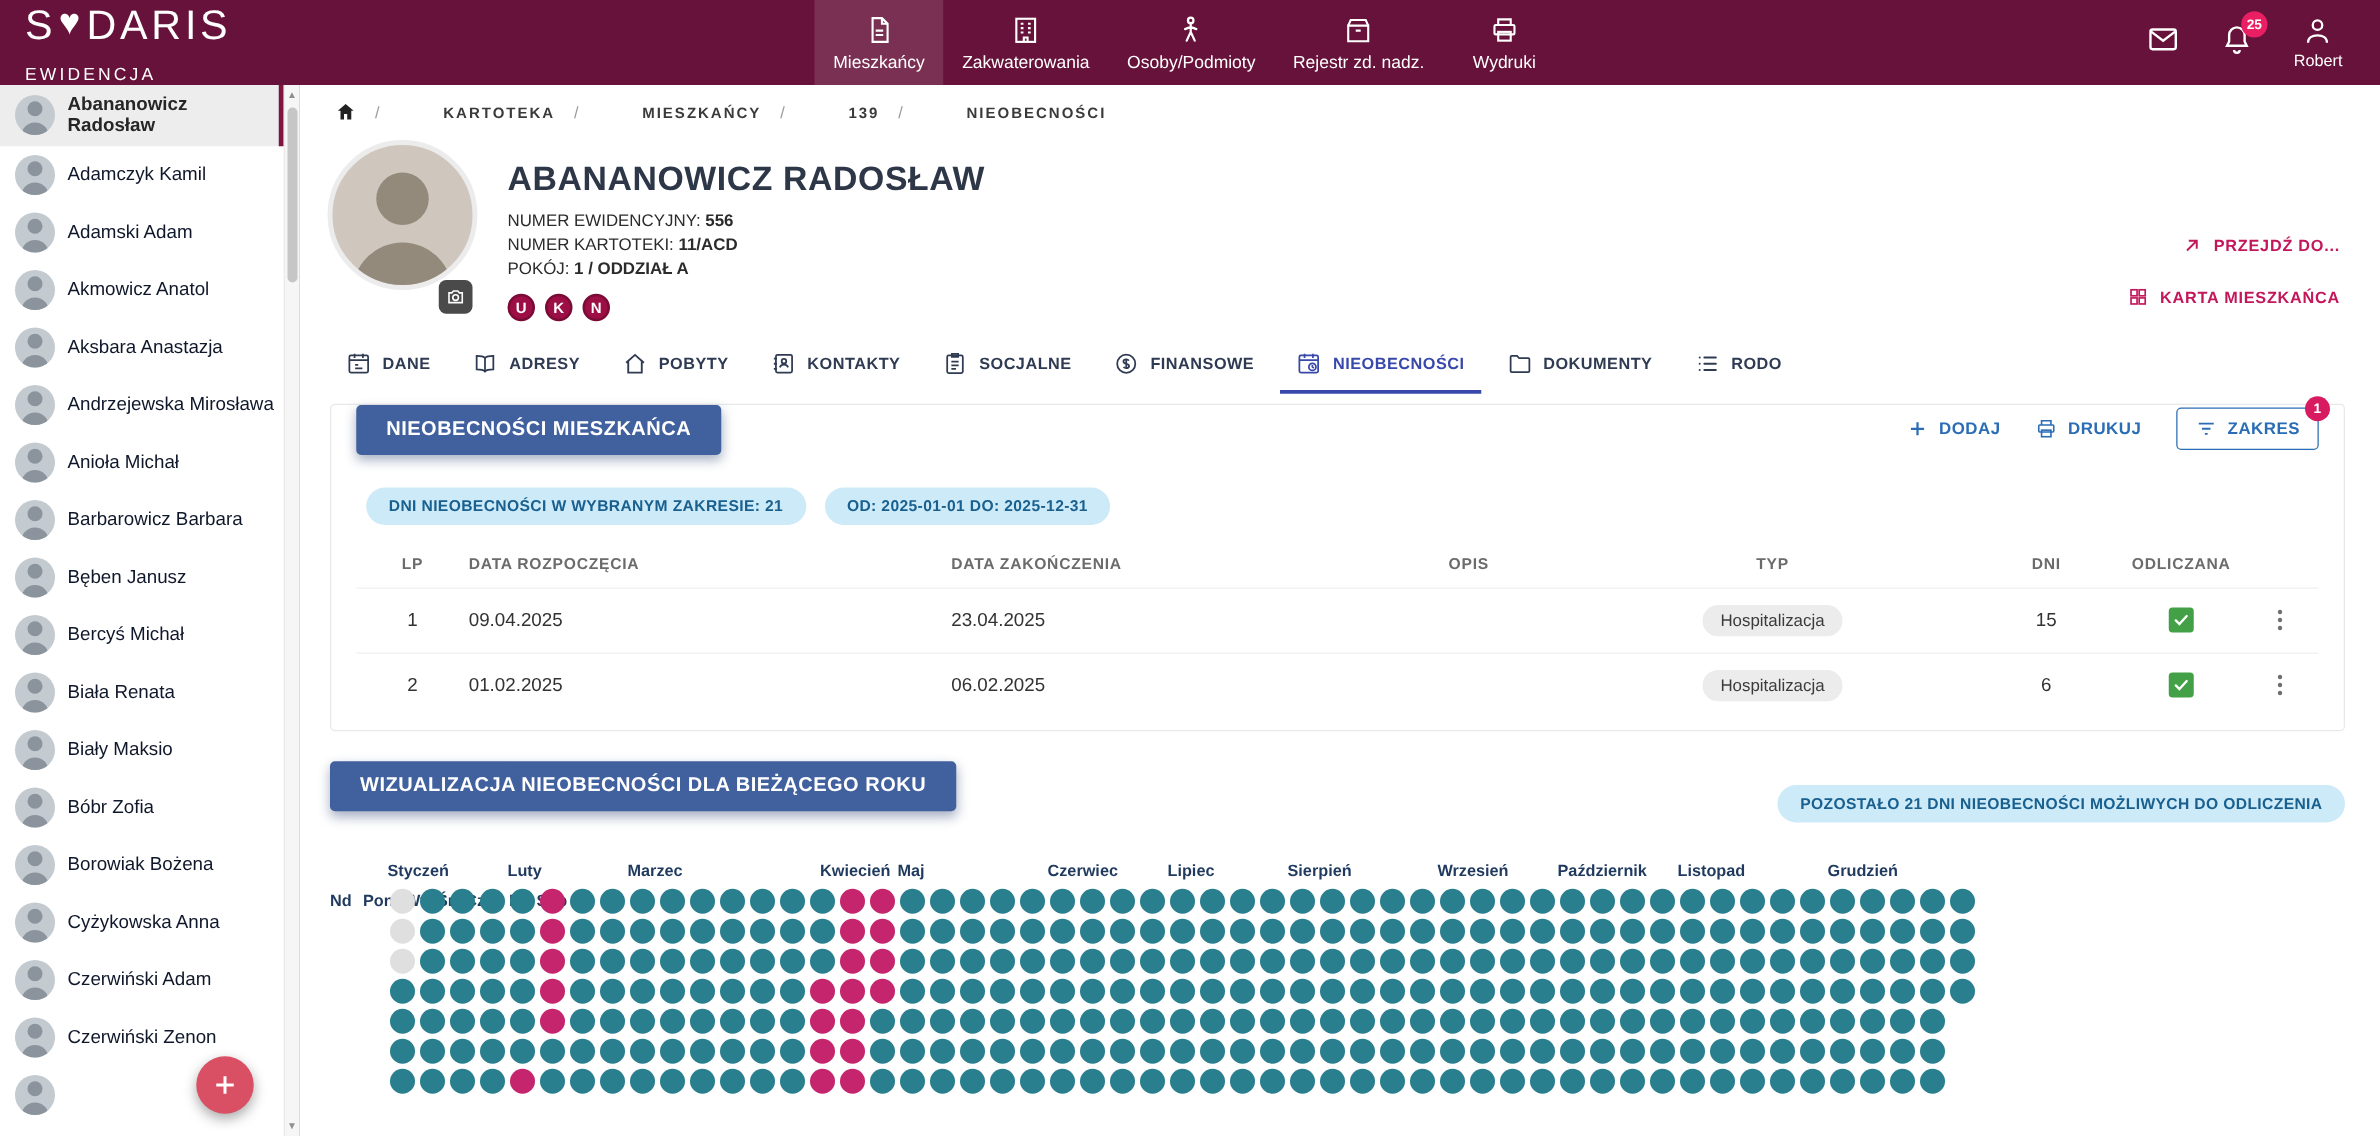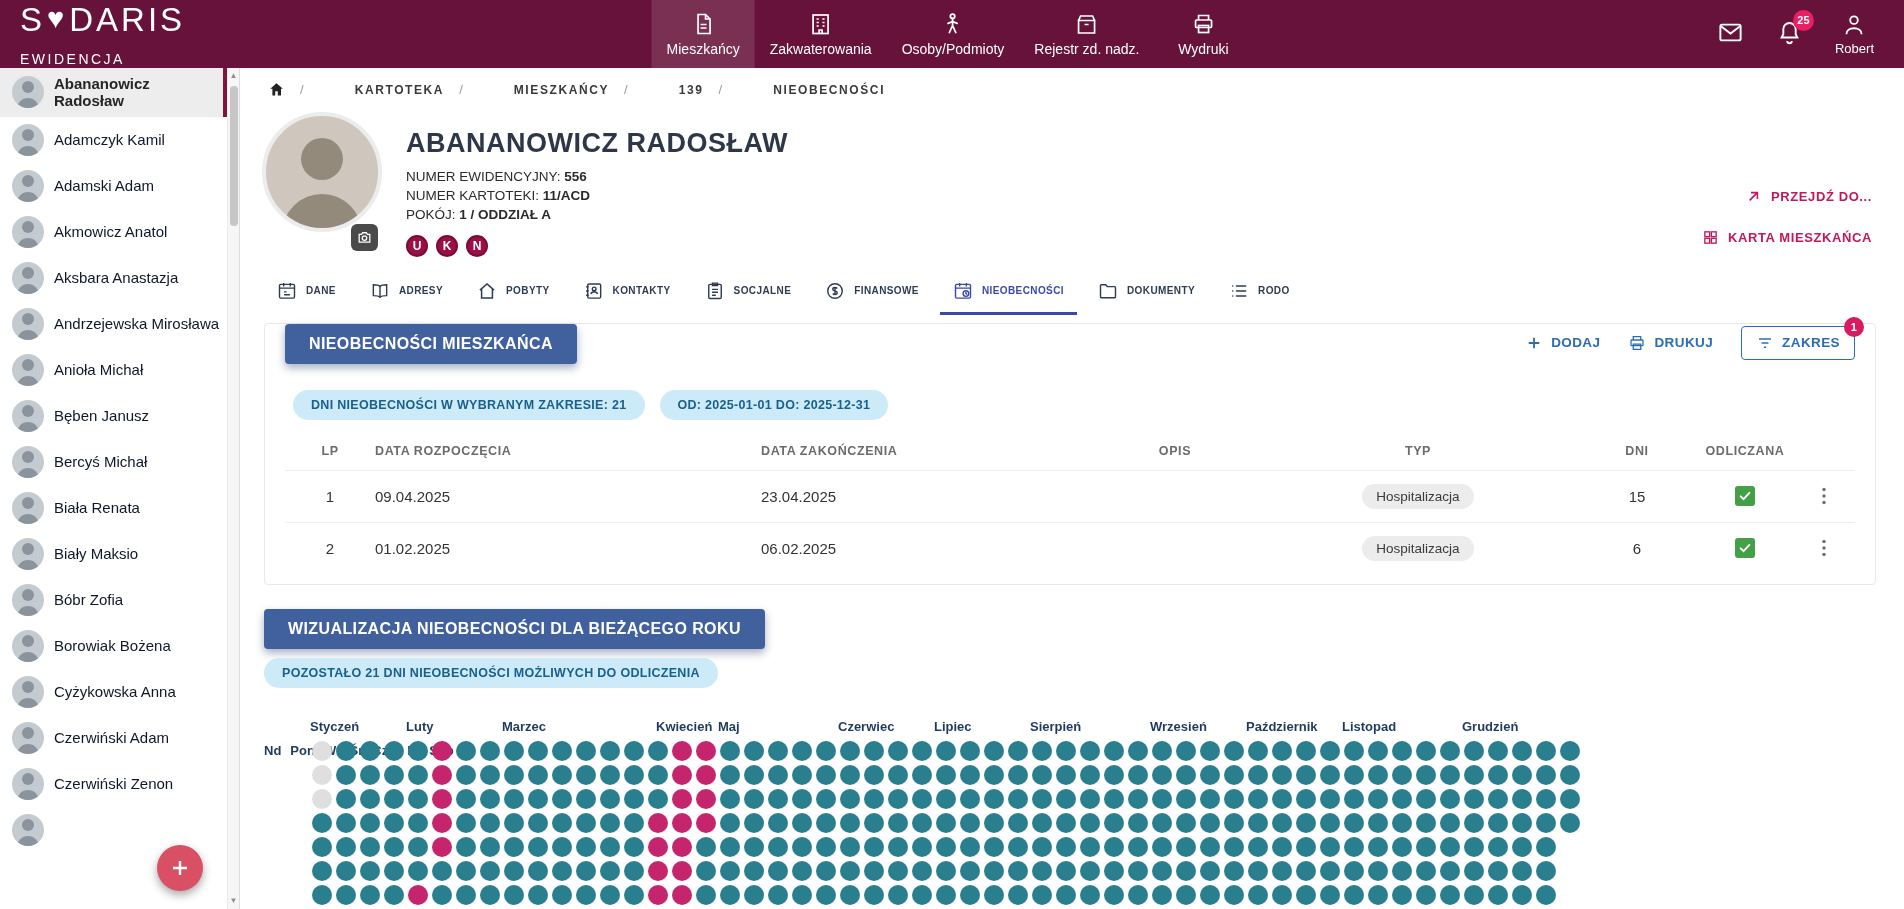--- a/index.html
+++ b/index.html
@@ -88,21 +88,21 @@
   .badge-circle { width:22px; height:22px; border-radius:50%; background:#9c0e45; border:2px solid #7a0b36;
                   color:#fff; font-size:12px; font-weight:700; display:flex; align-items:center; justify-content:center; }
   .profile-links { position:absolute; right:32px; top:84px; display:flex; flex-direction:column;
                    align-items:flex-end; gap:24px; }
   .plink { display:flex; align-items:center; gap:9px; color:#c2185b; font-weight:700; font-size:13px;
            letter-spacing:.6px; cursor:pointer; }
   .plink .icon { width:17px; height:17px; }
 
   
   .tabs { display:flex; gap:8px; margin:14px 0 0 24px; }
-  .tab { display:flex; align-items:center; gap:9px; padding:10px 13px 11px; font-size:10px; font-weight:700;
+  .tab { display:flex; align-items:center; gap:9px; padding:10px 13px 11px; font-size:13px; font-weight:700;
          letter-spacing:.4px; color:#2f3b52; border-bottom:3px solid transparent; cursor:pointer; white-space:nowrap; }
   .tab.active { color:#3949ab; border-bottom-color:#3949ab; }
   .tab .icon { width:20px; height:20px; }
 
   
   .card { margin:8px 28px 0 24px; border:1px solid #e8e8e8; border-radius:4px; padding:0 20px 10px;
           position:relative; }
   .card-top { display:flex; align-items:flex-end; justify-content:space-between; }
   .section-band { display:inline-flex; align-items:center; background:#41609e; color:#fff; font-weight:700;
                   font-size:16px; letter-spacing:.4px; padding:11px 24px; border-radius:4px;
@@ -125,21 +125,21 @@
   .cell-c { text-align:center; }
   .type-chip { display:inline-block; background:#ececec; border-radius:14px; padding:5px 14px;
                font-size:13.5px; color:#3b3b3b; }
   .checkbox { width:20px; height:20px; border-radius:3px; background:#43a047; display:inline-flex;
               align-items:center; justify-content:center; cursor:pointer; }
   .checkbox .icon { width:14px; height:14px; }
   .kebab { color:#6f6f6f; cursor:pointer; width:22px; height:22px; margin:0 auto; }
 
   
   .viz { margin:24px 28px 0 24px; }
-  .viz-top { display:flex; justify-content:space-between; align-items:flex-start;flex-direction:column; }
+  .viz-top { display:flex; justify-content:space-between; align-items:flex-end; }
   .viz-chip { transform:translateY(9px); }
   .calendar { margin-top:34px; }
   .cal-months { position:relative; height:18px; margin-left:46px; font-size:13px; font-weight:700; color:#1f3a5e;margin-top:40px; }
   .cal-month { position:absolute; top:0; white-space:nowrap; }
   .cal-body { display:flex; margin-top:2px; }
   .cal-days { width:46px; font-size:13px; font-weight:700; color:#1f3a5e; flex:none; }
   .cal-day-label { height:24px; line-height:24px; text-align:right; padding-right:9px; }
   .cal-grid { display:grid; grid-auto-flow:column; grid-template-rows:repeat(7,24px); grid-auto-columns:24px; }
   .cal-cell { width:20px; height:20px; border-radius:50%; margin:2px; }
   .cal-cell.present { background:#2a7f8e; }
@@ -262,20 +262,24 @@
           <span class="avatar"></span>
           <span class="name">Aksbara Anastazja</span>
         </div>
         <div class="resident">
           <span class="avatar"></span>
           <span class="name">Andrzejewska Mirosława</span>
         </div>
         <div class="resident">
           <span class="avatar"></span>
           <span class="name">Anioła Michał</span>
+        </div>
+        <div class="resident">
+          <span class="avatar"></span>
+          <span class="name">Barbarowicz Barbara</span>
         </div>
         <div class="resident">
           <span class="avatar"></span>
           <span class="name">Bęben Janusz</span>
         </div>
         <div class="resident">
           <span class="avatar"></span>
           <span class="name">Bercyś Michał</span>
         </div>
         <div class="resident">

